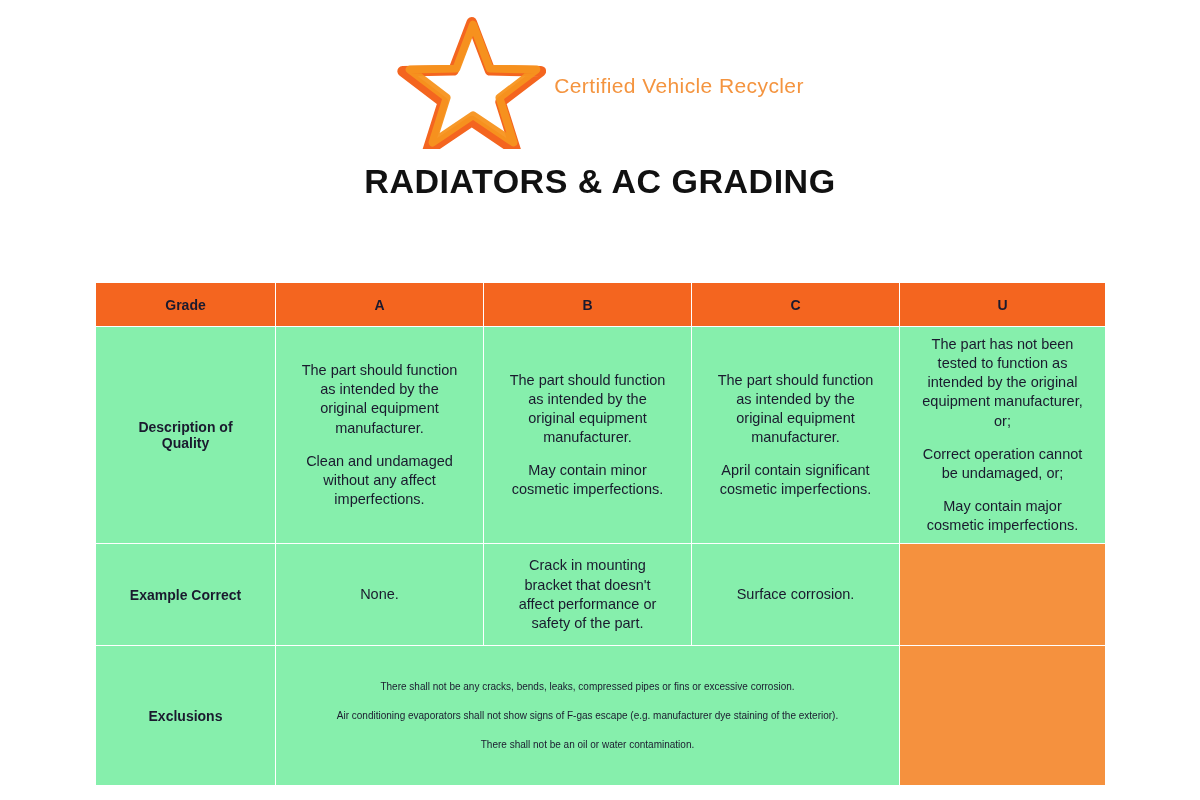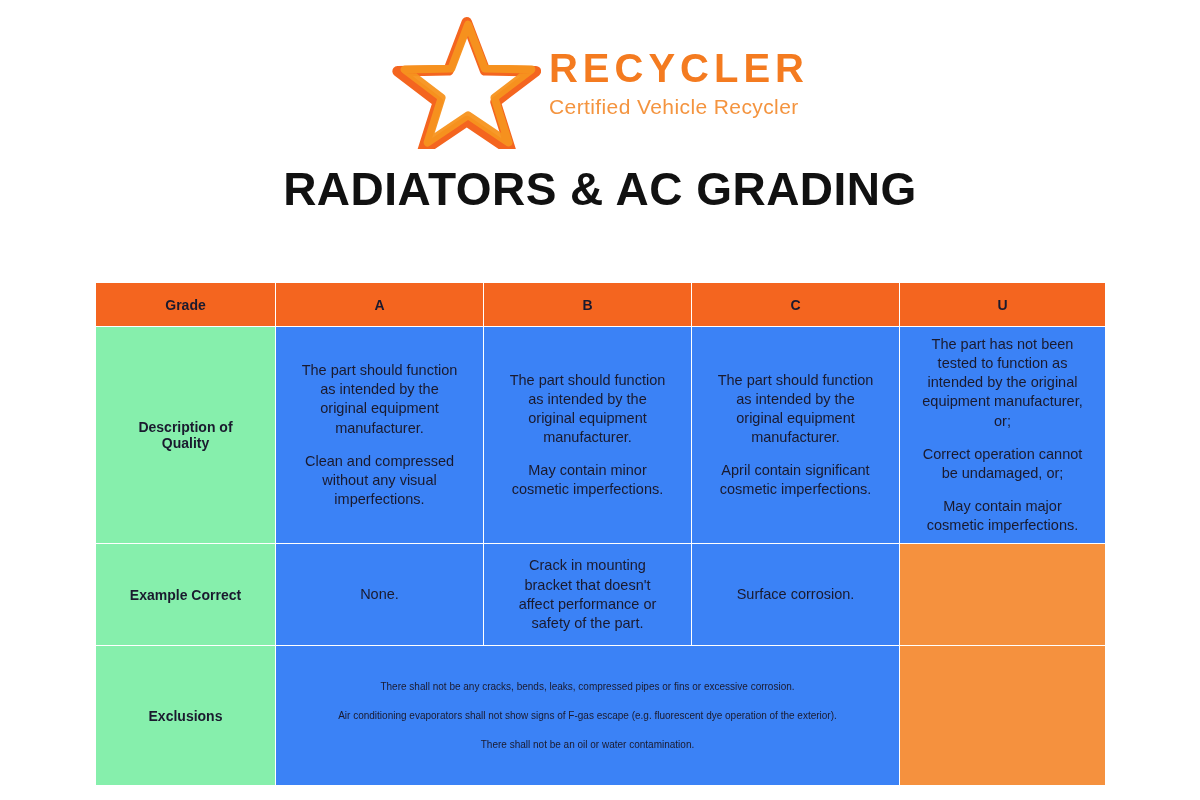--- a/index.html
+++ b/index.html
@@ -55,21 +55,21 @@
     font-size: 21px;
     color: #f4943f;
     letter-spacing: 0.4px;
     margin-top: 6px;
     line-height: 1.1;
   }
 
   
   .page-title {
     text-align: center;
-    font-size: 46px;
+    font-size: 34px;
     font-weight: bold;
     letter-spacing: 0.5px;
     color: #111111;
     margin-top: 22px;
     margin-bottom: 0;
     font-family: "Liberation Sans", sans-serif;
   }
 
   
   .grading-table {
@@ -96,21 +96,21 @@
     padding: 6px 8px;
   }
   .rowlabel {
     background: #86efac;
     color: #1a1a2e;
     font-size: 14px;
     font-weight: bold;
     text-align: center;
   }
   .cell {
-    background: #3b82f6;
+    background: #86efac;
     color: #1a1a2e;
     font-size: 14.5px;
     line-height: 1.32;
     text-align: center;
   }
   .cell p {
     margin: 0 0 14px 0;
   }
   .cell p:last-child {
     margin-bottom: 0;
@@ -143,21 +143,20 @@
       <svg viewBox="0 0 150 140" width="150" height="140" aria-hidden="true">
         <g fill="none" stroke="#f4651f" stroke-width="11" stroke-linejoin="round">
           <path d="M75 12 L94 62 L147 63 L105 95 L121 146 L75 115 L29 146 L45 95 L3 63 L56 62 Z" transform="translate(-2,-4) scale(0.96) translate(6,6)"></path>
         </g>
         <g fill="none" stroke="#f7941e" stroke-width="9" stroke-linejoin="round" opacity="0.95">
           <path d="M75 12 L94 62 L147 63 L105 95 L121 146 L75 115 L29 146 L45 95 L3 63 L56 62 Z" transform="translate(4,-2) scale(0.88) translate(8,8)"></path>
         </g>
       </svg>
     </div>
     <div class="logo-text">
-      <div class="logo-title">RECYCLER</div>
       <div class="logo-sub">Certified Vehicle Recycler</div>
     </div>
   </div>
 
   <h1 class="page-title">RADIATORS &amp; AC GRADING</h1>
 
   <table class="grading-table">
     <colgroup>
       <col class="col-label">
         <col class="col-a">
@@ -172,21 +171,21 @@
         <th class="hdr">B</th>
         <th class="hdr">C</th>
         <th class="hdr">U</th>
       </tr>
     </thead>
     <tbody>
       <tr class="r-desc">
         <td class="rowlabel">Description of Quality</td>
         <td class="cell">
           <p>The part should function as intended by the original equipment manufacturer.</p>
-          <p>Clean and compressed without any visual imperfections.</p>
+          <p>Clean and undamaged without any affect imperfections.</p>
         </td>
         <td class="cell">
           <p>The part should function as intended by the original equipment manufacturer.</p>
           <p>May contain minor cosmetic imperfections.</p>
         </td>
         <td class="cell">
           <p>The part should function as intended by the original equipment manufacturer.</p>
           <p>April contain significant cosmetic imperfections.</p>
         </td>
         <td class="cell">
@@ -205,21 +204,21 @@
         </td>
         <td class="cell">
           <p>Surface corrosion.</p>
         </td>
         <td class="cell empty-cell"></td>
       </tr>
       <tr class="r-exc">
         <td class="rowlabel">Exclusions</td>
         <td class="cell exclusions-cell" colspan="3">
           <p>There shall not be any cracks, bends, leaks, compressed pipes or fins or excessive corrosion.</p>
-          <p>Air conditioning evaporators shall not show signs of F-gas escape (e.g. fluorescent dye operation of the exterior).</p>
+          <p>Air conditioning evaporators shall not show signs of F-gas escape (e.g. manufacturer dye staining of the exterior).</p>
           <p>There shall not be an oil or water contamination.</p>
         </td>
         <td class="cell empty-cell"></td>
       </tr>
     </tbody>
   </table>
 
 </div>
 
 </body></html>

